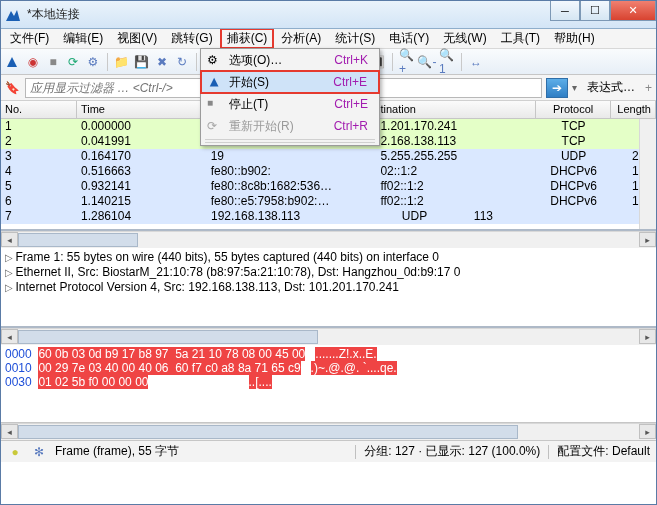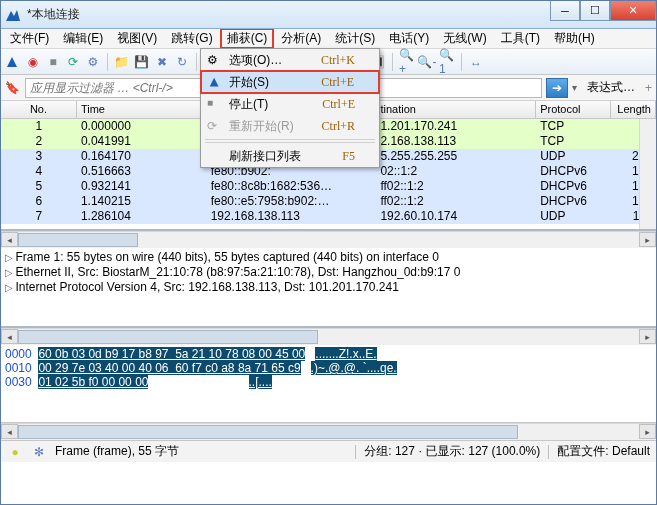--- a/index.html
+++ b/index.html
@@ -20,35 +20,35 @@
 .filterbar input { flex:1; height:20px; border:1px solid #b8b8b8; padding:0 4px; font-size:12px; color:#888; font-style:italic;}
 .filterbar .arrowbtn { width:22px; height:20px; background: linear-gradient(#5daee8,#2f7ec4); border:1px solid #2f6ea8; display:flex; align-items:center; justify-content:center; color:#fff;}
 .filterbar .expr { padding:0 6px; }
 .packetlist { height: 130px; overflow: hidden; background:#fff; border-bottom:2px solid #aeb9c7; position:relative;}
 .plhead { height:18px; background: linear-gradient(#fbfbfb,#e9e9e9); border-bottom:1px solid #c6c6c6; display:flex; }
 .plhead .col { border-right:1px solid #c6c6c6; padding:2px 4px; font-size:11px; }
 .plrow { height:15px; display:flex; font-size:11px; font-family: Consolas, monospace; }
 .plrow .col { padding:0 4px; overflow:hidden; white-space:nowrap; }
 .plrow.green { background:#e4ffc7; }
 .plrow.blue { background:#dae8ff; }
-.c-no{width:76px;text-align:center;} .c-time{width:130px;} .c-src{width:170px;} .c-dst{width:160px;} .c-proto{width:75px;} .c-len{width:45px;text-align:right;}
+.c-no{width:76px;text-align:left;} .c-time{width:130px;} .c-src{width:170px;} .c-dst{width:160px;} .c-proto{width:75px;text-align:center;} .c-len{width:45px;text-align:right;}
 .dropdown { position:absolute; top:48px; left:200px; width:180px; background:#f3f3f3; border:1px solid #9b9b9b; box-shadow:2px 2px 4px rgba(0,0,0,.3); z-index:100;}
 .dropdown .dditem { height:22px; display:flex; align-items:center; padding:0 8px 0 28px; position:relative; }
 .dropdown .dditem.highlight { background:#cfe3f8; border:1px solid #7fb1e2; height:22px; padding:0 7px 0 27px;}
 .dropdown .dditem.redbox { outline:2px solid #e53a2f; outline-offset:-1px;}
-.dropdown .dditem .shortcut { position:absolute; right:24px; color:#a16207;font-family:Liberation Serif, serif;}
+.dropdown .dditem .shortcut { position:absolute; right:11px; color:#a21caf;}
 .dropdown .dditem .ddicon { position:absolute; left:6px; width:14px; height:14px; }
 .dropdown .sep { height:1px; background:#d0d0d0; margin:2px 4px;}
 .dropdown .dditem.disabled { color:#9a9a9a; }
 .details { height: 80px; overflow:hidden; font-family: Consolas, monospace; font-size:12px; padding:2px 4px; line-height:15px; border-bottom:2px solid #aeb9c7;}
 .details .line::before { content:"▷ "; color:#666; font-size:10px;}
 .hexdump { height:78px; overflow:auto; background:#fff; font-family: Consolas, monospace; font-size:11px; padding:2px 4px; line-height:14px; border-bottom:1px solid #c6c6c6;}
 .hexdump .hexrow { white-space:pre; }
 .hexdump .off { color:#1d4ed8; }
-.hexdump .sel { background:#0c4a6e; color:#fff;text-decoration:underline; }
+.hexdump .sel { background:#ef4444; color:#fff; }
 .hscroll { height:17px; background:#f0f0f0; border-top:1px solid #d8d8d8; position:relative;}
 .hscroll .thumb{position:absolute;left:0;top:1px;height:14px;width:90px;background:#d2ddea;border:1px solid #a9b8c9;}
 .hscroll .arrow{width:17px;height:15px;background:#e8e8e8;border:1px solid #c0c0c0;position:absolute;top:0;display:flex;align-items:center;justify-content:center;font-size:9px;color:#555;}
 .statusbar { height: 22px; background:#f3f3f3; border-top:1px solid #c6c6c6; display:flex; align-items:center; padding:0 6px; font-size:11px; gap:8px;}
 .statusbar .sep{width:1px;height:14px;background:#c0c0c0;}
 .vscroll{position:absolute;right:0;top:18px;bottom:0;width:17px;background:#f0f0f0;border-left:1px solid #d8d8d8;}
 </style>
 </head>
 <body>
 
@@ -138,24 +138,20 @@
     <span>停止(T)</span>
     <span class="shortcut">Ctrl+E</span>
   </div>
   <div class="dditem disabled">
     <span class="ddicon" style="color:#aaa">⟳</span>
     <span>重新开始(R)</span>
     <span class="shortcut">Ctrl+R</span>
   </div>
   <div class="sep"></div>
   <div class="sep"></div>
-  <div class="dditem">
-    <span>刷新接口列表</span>
-    <span class="shortcut">F5</span>
-  </div>
 </div>
 
 <div class="packetlist">
   <div class="plhead">
     <div class="col c-no">No.</div>
     <div class="col c-time">Time</div>
     <div class="col c-src">So</div>
     <div class="col c-dst">tination</div>
     <div class="col c-proto">Protocol</div>
     <div class="col c-len">Length</div>
@@ -206,21 +202,20 @@
         <div class="col c-time">1.140215</div>
         <div class="col c-src">fe80::e5:7958:b902:…</div>
         <div class="col c-dst">ff02::1:2</div>
         <div class="col c-proto">DHCPv6</div>
         <div class="col c-len">147</div>
       </div>
       <div class="plrow blue">
         <div class="col c-no">7</div>
         <div class="col c-time">1.286104</div>
         <div class="col c-src">192.168.138.113</div>
-        <div class="col c-dst">192.60.10.174</div>
         <div class="col c-proto">UDP</div>
         <div class="col c-len">113</div>
       </div>
     </div>
   <div class="vscroll"></div>
 </div>
 <div class="hscroll">
   <div class="arrow" style="left:0">◂</div>
   <div class="thumb" style="left:17px;width:120px"></div>
   <div class="arrow" style="right:0">▸</div>

